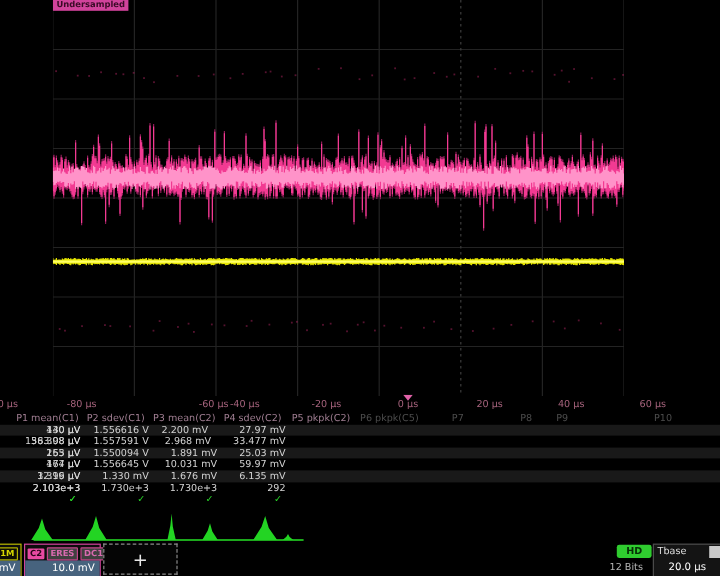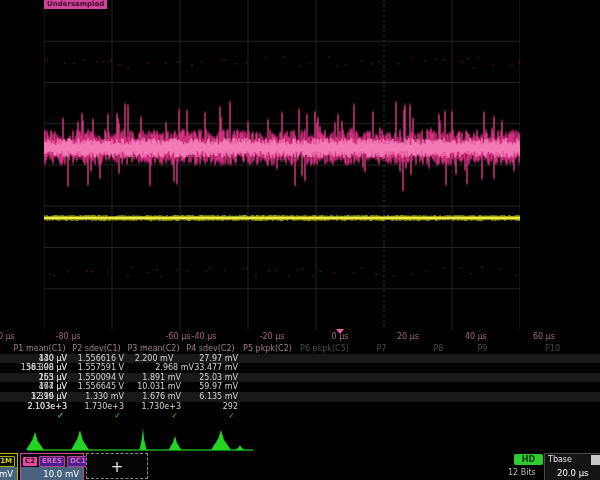--- a/index.html
+++ b/index.html
@@ -32,21 +32,21 @@
   #histRow{position:absolute;left:0;top:422px;width:600px;height:31px;}
 
   
   #bottomBar{position:absolute;left:0;top:453px;width:600px;height:27px;}
   .descBox{position:absolute;top:0;height:30px;background:#0c0c0c;box-sizing:border-box;}
   .descTop{position:relative;height:13px;display:flex;align-items:center;gap:2px;padding:1px 2px 0 2px;box-sizing:border-box;}
   .descVal{height:14px;line-height:14px;text-align:right;padding-right:4px;
       background:#47637e;color:#fff;font-size:8.5px;}
   .chip{font-size:7px;line-height:9px;padding:0 2px;font-weight:bold;border-radius:1px;}
   .chip.solid-magenta{background:#e84aa2;color:#2a0618;}
-  .chip.line-magenta{border:1px solid #c04488;color:#d86aae;background:#4c1d95;}
+  .chip.line-magenta{border:1px solid #c04488;color:#d86aae;background:#404040;}
   .chip.line-yellow{border:1px solid #b0b000;color:#d8d800;background:#0e0e02;}
   #c1Box{border:1px solid #b8b800;}
   #c2Box{border:1px solid #d1439b;}
   #addBox{position:absolute;top:0;height:26px;border:1px dashed #8a8a8a;background:#050505;
       color:#e8e8e8;text-align:center;font-size:15px;line-height:26px;box-sizing:border-box;}
   #hdBadge{position:absolute;left:514px;top:1px;width:29px;height:11px;background:#2fcc2f;
       border-radius:2px;color:#063006;font-size:8px;font-weight:bold;text-align:center;line-height:11px;}
   #hdBits{position:absolute;left:508px;top:15px;width:40px;color:#b8b8b8;font-size:8px;}
   #tbaseBox{position:absolute;left:544px;top:0;width:60px;height:30px;background:#141414;
       border:1px solid #4a4a4a;box-sizing:border-box;overflow:hidden;}
@@ -206,35 +206,35 @@
   <div id="measTable">
       <div class="trow" style="top: 0px;">
         <span class="hcell" style="left: -1px; width: 81px;">P1 mean(C1)</span>
         <span class="hcell" style="left: 56px; width: 81px;">P2 sdev(C1)</span>
         <span class="hcell" style="left: 113px; width: 81px;">P3 mean(C2)</span>
         <span class="hcell" style="left: 170px; width: 81px;">P4 sdev(C2)</span>
         <span class="hcell" style="left: 227px; width: 81px;">P5 pkpk(C2)</span>
         <span class="hcell dim" style="left: 284px; width: 81px;">P6 pkpk(C5)</span>
         <span class="hcell dim" style="left: 341px; width: 81px;">P7</span>
         <span class="hcell dim" style="left: 398px; width: 81px;">P8</span>
-        <span class="hcell dim" style="left: 442px; width: 81px;">P9</span>
+        <span class="hcell dim" style="left: 428px; width: 81px;">P9</span>
         <span class="hcell dim" style="left: 512px; width: 81px;">P10</span>
       </div>
       <div class="trow alt" style="top: 9.6px;">
         <span class="vcell" style="left: 0px; width: 67px;">440 µV</span>
         <span class="vcell" style="left: 13px; width: 54px;">130 µV</span>
         <span class="vcell" style="left: 70px; width: 54px;">1.556616 V</span>
         <span class="vcell" style="left: 127px; width: 54px; text-align: center;">2.200 mV</span>
         <span class="vcell" style="left: 184px; width: 54px;">27.97 mV</span>
       </div>
       <div class="trow" style="top: 19.2px;">
         <span class="vcell" style="left: 0px; width: 67px;">363.98 µV</span>
         <span class="vcell" style="left: 13px; width: 54px;">158.308 µV</span>
         <span class="vcell" style="left: 70px; width: 54px;">1.557591 V</span>
-        <span class="vcell" style="left: 140px; width: 54px;">2.968 mV</span>
+        <span class="vcell" style="left: 122px; width: 54px;">2.968 mV</span>
         <span class="vcell" style="left: 184px; width: 54px;">33.477 mV</span>
       </div>
       <div class="trow alt" style="top: 28.8px;">
         <span class="vcell" style="left: 0px; width: 67px;">263 µV</span>
         <span class="vcell" style="left: 13px; width: 54px;">155 µV</span>
         <span class="vcell" style="left: 70px; width: 54px;">1.550094 V</span>
         <span class="vcell" style="left: 127px; width: 54px;">1.891 mV</span>
         <span class="vcell" style="left: 184px; width: 54px;">25.03 mV</span>
       </div>
       <div class="trow" style="top: 38.4px;">

